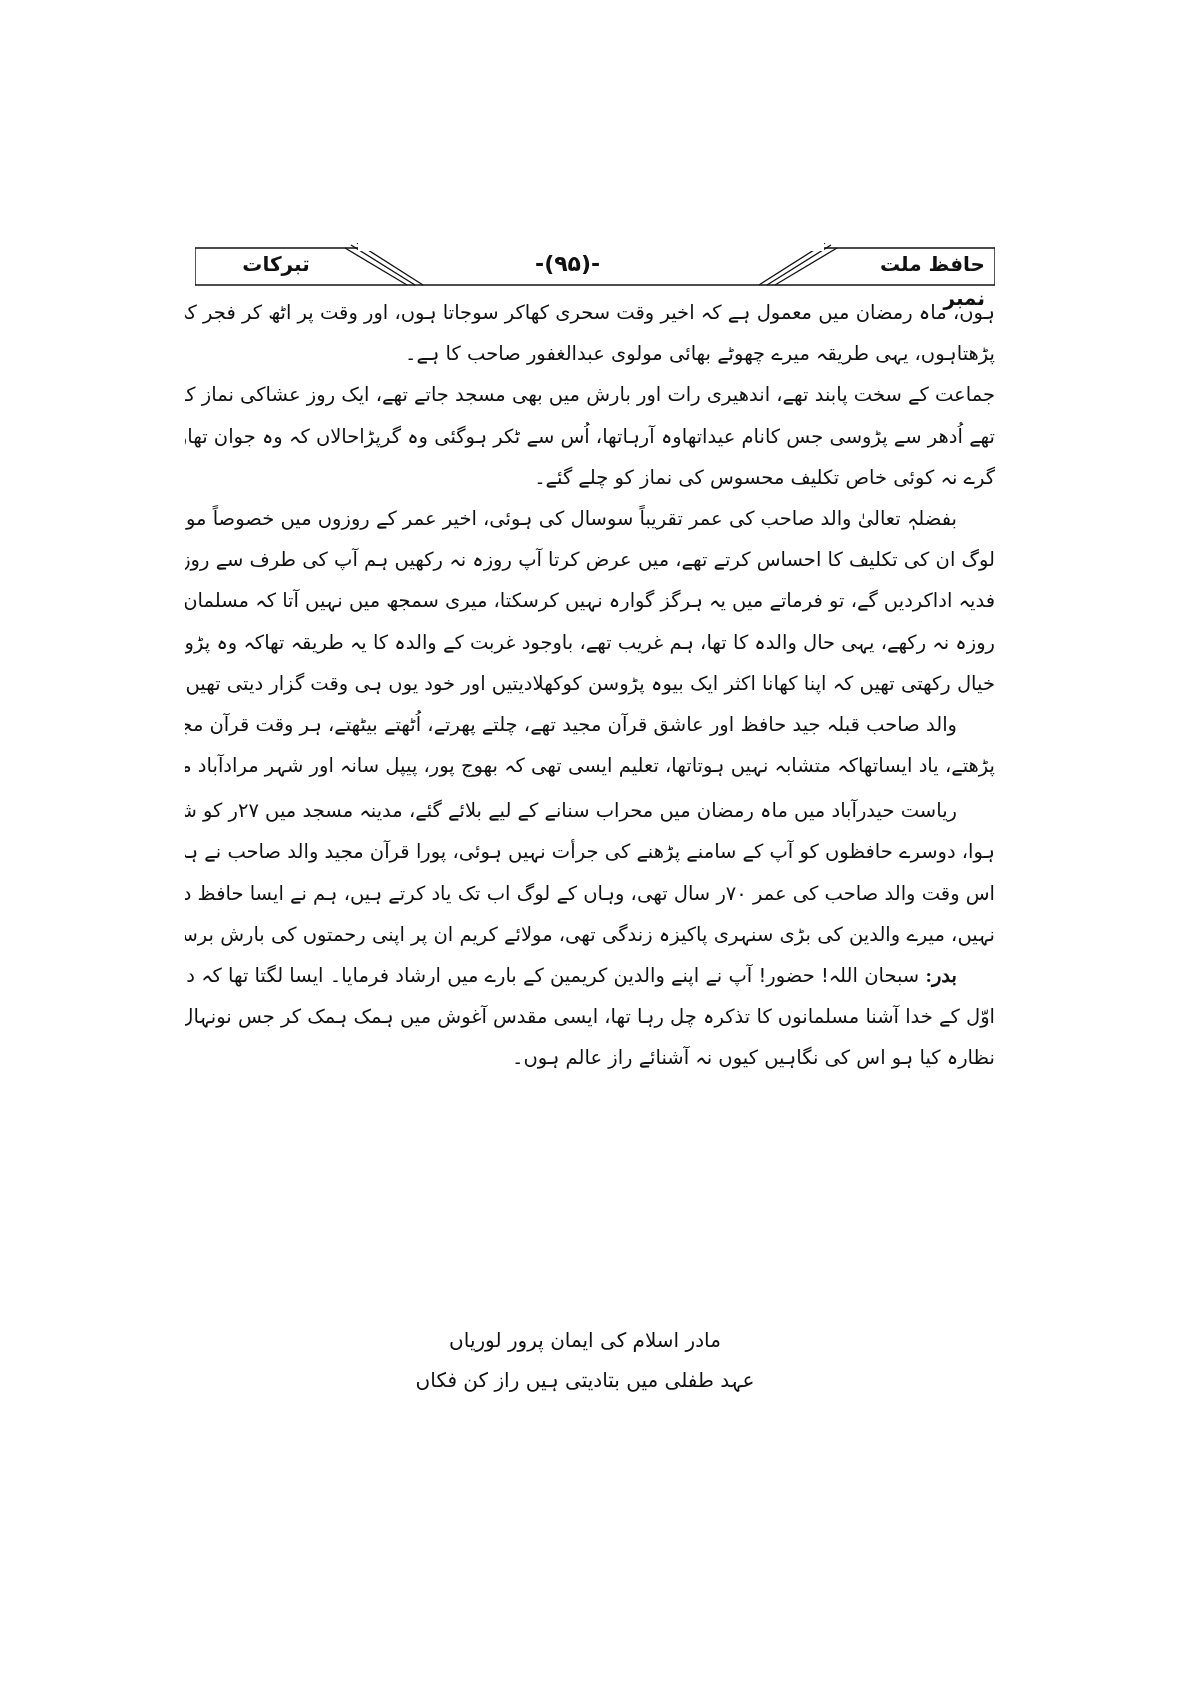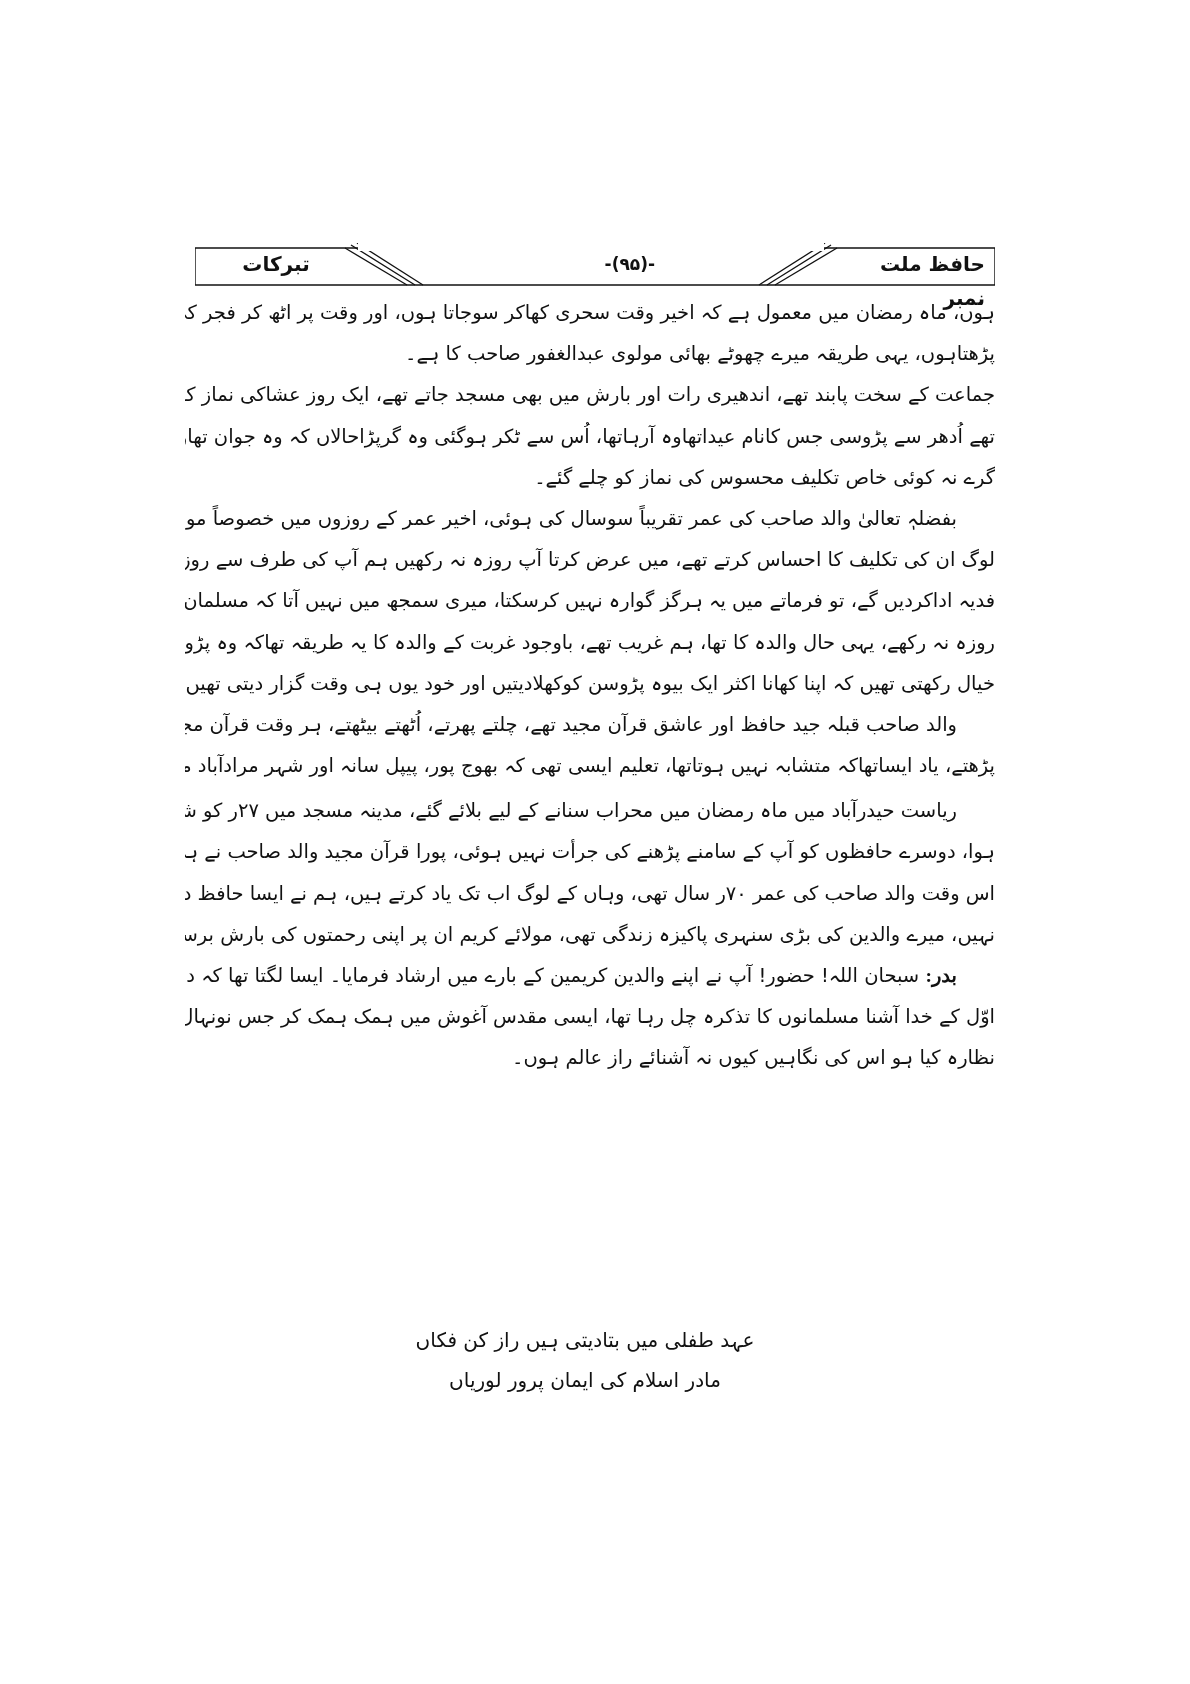--- a/index.html
+++ b/index.html
@@ -10,21 +10,21 @@
   
   .header { position: absolute; left: 195px; top: 243px; width: 800px; height: 44px; }
   .header svg { position: absolute; left: 0; top: 0; }
   .hdr-left { position: absolute; left: 16px; top: 4px; width: 130px; height: 34px;
               direction: rtl; text-align: center; font-size: 20px; font-weight: bold;
               line-height: 34px; }
   .hdr-right { position: absolute; right: 10px; top: 4px; width: 130px; height: 34px;
                direction: rtl; text-align: right; font-size: 20px; font-weight: bold;
                line-height: 34px; }
   .hdr-page { position: absolute; left: 340px; top: 4px; width: 120px; height: 34px;
-              text-align: right; font-size: 17px; font-weight: bold; line-height: 34px;
+              text-align: left; font-size: 22px; font-weight: bold; line-height: 34px;
               direction: ltr; }
 
   
   .body-text { position: absolute; left: 185px; top: 292px; width: 810px;
                direction: rtl; text-align: justify; text-align-last: right;
                font-size: 19.5px; line-height: 41.2px; }
   .line { display: block; height: 41.2px; white-space: nowrap; overflow: hidden;
           text-align: justify; text-align-last: justify; }
   .line.last { text-align-last: right; }
   .line.indent { padding-right: 38px; }
@@ -95,16 +95,16 @@
       <span class="line last">نہیں، میرے والدین کی بڑی سنہری پاکیزہ زندگی تھی، مولائے کریم ان پر اپنی رحمتوں کی بارش برسائے۔ آمین</span>
     </div>
     <div>
       <span class="line indent"><span class="label-bold">بدر:</span> <span>سبحان اللہ! حضور! آپ نے اپنے والدین کریمین کے بارے میں ارشاد فرمایا۔ ایسا لگتا تھا کہ دور</span></span>
       <span class="line">اوّل کے خدا آشنا مسلمانوں کا تذکرہ چل رہا تھا، ایسی مقدس آغوش میں ہمک ہمک کر جس نونہال نے صبح عالم کا</span>
       <span class="line last">نظارہ کیا ہو اس کی نگاہیں کیوں نہ آشنائے راز عالم ہوں۔</span>
     </div>
   </div>
 
   <div class="couplet">
+    <span class="verse">مادر اسلام کی ایمان پرور لوریاں</span>
     <span class="verse">عہد طفلی میں بتادیتی ہیں راز کن فکاں</span>
-    <span class="verse">مادر اسلام کی ایمان پرور لوریاں</span>
   </div>
 </div>
 
 </body></html>

